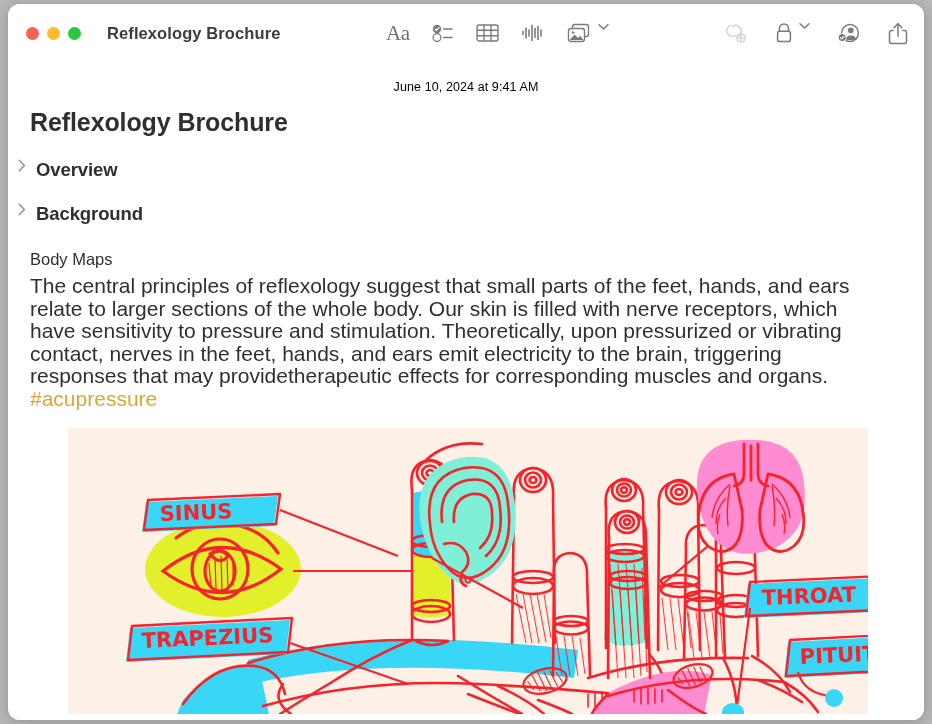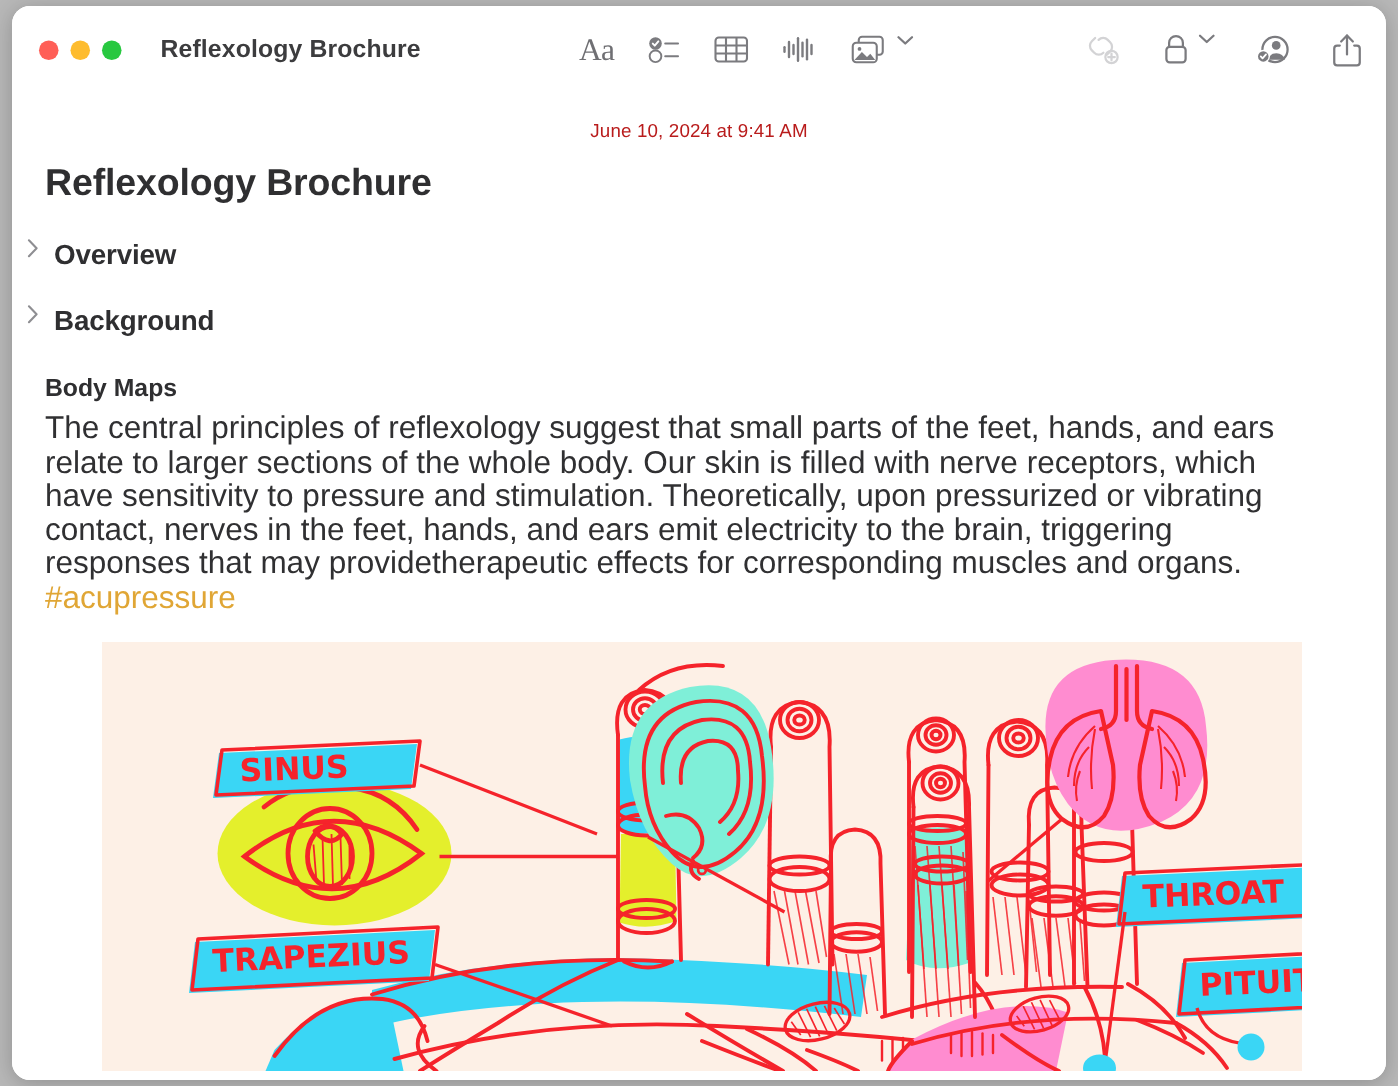--- a/index.html
+++ b/index.html
@@ -97,21 +97,21 @@
   
   .note {
     position: relative;
     height: 658px;
     background: #ffffff;
     overflow: hidden;
   }
   .note-date {
     text-align: center;
     font-size: 12.5px;
-    color: #b91c1c;
+    color: #000000;
     padding-top: 18px;
     letter-spacing: 0.1px;
   }
   .note-title {
     font-size: 25px;
     font-weight: 700;
     color: #2f2f31;
     margin: 14px 0 0 22px;
     letter-spacing: -0.1px;
   }
@@ -131,21 +131,21 @@
   }
   .section-title {
     font-size: 18.5px;
     font-weight: 700;
     color: #2f2f31;
     letter-spacing: -0.1px;
   }
 
   .subhead {
     font-size: 16.5px;
-    font-weight: 700;
+    font-weight: 400;
     color: #2f2f31;
     margin: 25px 0 0 22px;
   }
   .para {
     margin: 6px 22px 0 22px;
     font-size: 21px;
     line-height: 22.5px;
     color: #303032;
     max-width: 852px;
   }

